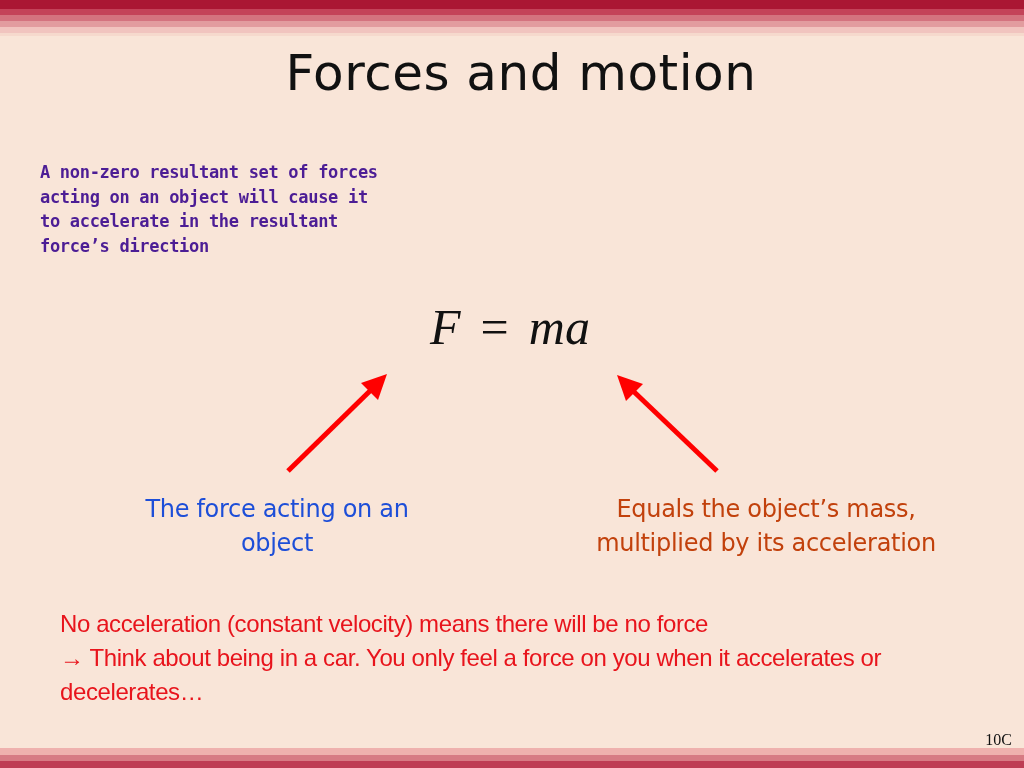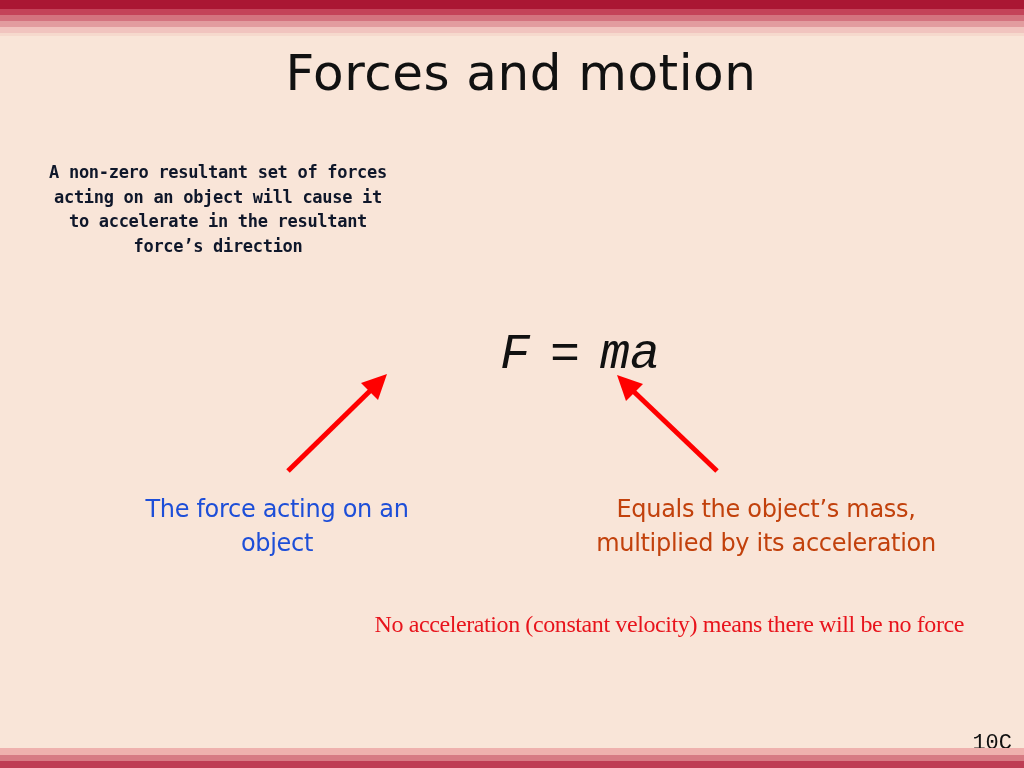--- a/index.html
+++ b/index.html
@@ -13,54 +13,53 @@
     .stripe { position: absolute; left: 0; width: 1024px; }
     .stripes-bottom { position: absolute; left: 0; bottom: 0; width: 1024px; height: 20px; }
 
     .title {
       position: absolute; left: 9px; top: 44px; width: 1024px;
       text-align: center; font-size: 50px; color: #111;
       font-family: "DejaVu Sans", sans-serif; letter-spacing: 0.5px;
     }
     .intro {
       position: absolute; left: 40px; top: 160px; width: 356px;
-      text-align: center; font-size: 17px; line-height: 24.5px;
-      font-weight: bold; color: #0f172a;
+      font-size: 17px; line-height: 24.5px;
+      font-weight: bold; color: #4c1d95;
       font-family: "DejaVu Sans Mono", monospace;
       letter-spacing: -0.3px;
     }
     .formula {
       position: absolute; left: 360px; top: 298px; width: 300px;
-      text-align: right; font-size: 50px; color: #111;
-      font-family: Liberation Mono, monospace;
-      margin-top: 28px;
+      text-align: center; font-size: 50px; color: #111;
+      font-family: Liberation Serif, serif;
     }
     .formula .v { font-style: italic; }
     .formula .eq { margin: 0 20px; }
     .arrows { position: absolute; left: 0; top: 0; width: 1024px; height: 768px; pointer-events: none; }
 
     .label-left {
       position: absolute; left: 110px; top: 492px; width: 334px;
       text-align: center; font-size: 24px; line-height: 34px; color: #1d4ed8;
       font-family: "DejaVu Sans", sans-serif; letter-spacing: -0.3px;
     }
     .label-right {
       position: absolute; left: 560px; top: 492px; width: 412px;
       text-align: center; font-size: 24px; line-height: 34px; color: #c2410c;
       font-family: "DejaVu Sans", sans-serif; letter-spacing: -0.3px;
     }
     .note {
       position: absolute; left: 60px; top: 607px; width: 904px;
-      text-align: right; font-size: 24px; line-height: 34px; color: #E8141C;
-      font-family: Liberation Serif, serif; letter-spacing: -0.4px;
+      text-align: left; font-size: 24px; line-height: 34px; color: #E8141C;
+      font-family: Liberation Sans, sans-serif; letter-spacing: -0.4px;
     }
     .slide-code {
       position: absolute; right: 12px; top: 731px;
-      font-size: 22px; color: #111;
-      font-family: Liberation Mono, monospace;
+      font-size: 16px; color: #111;
+      font-family: Liberation Serif, serif;
     }
   </style>
 </head>
 <body>
 
 <div class="stripes-top">
   <div class="stripe" style="top:0;height:9px;background:#AA1733;"></div>
   <div class="stripe" style="top:9px;height:6px;background:#C44359;"></div>
   <div class="stripe" style="top:15px;height:6px;background:#D4737F;"></div>
   <div class="stripe" style="top:21px;height:6px;background:#E29C9F;"></div>
@@ -85,20 +84,21 @@
     <line x1="717" y1="471" x2="630" y2="388" stroke="#FF0000" stroke-width="5" stroke-linecap="butt"></line>
     <polygon points="617,375 643,384 626,401" fill="#FF0000"></polygon>
   </g>
 </svg>
 
 <div class="label-left">The force acting on an object</div>
 <div class="label-right">Equals the object’s mass, multiplied by its acceleration</div>
 
 <div class="note">
   <div>No acceleration (constant velocity) means there will be no force</div>
+  <div><span>→</span><span> Think about being in a car. You only feel a force on you when it accelerates or decelerates…</span></div>
 </div>
 
 <div class="slide-code">10C</div>
 
 <div class="stripes-bottom">
   <div class="stripe" style="top:0;height:7px;background:#EFB1AE;"></div>
   <div class="stripe" style="top:7px;height:6px;background:#D77B84;"></div>
   <div class="stripe" style="top:13px;height:7px;background:#BE3D54;"></div>
 </div>
 

